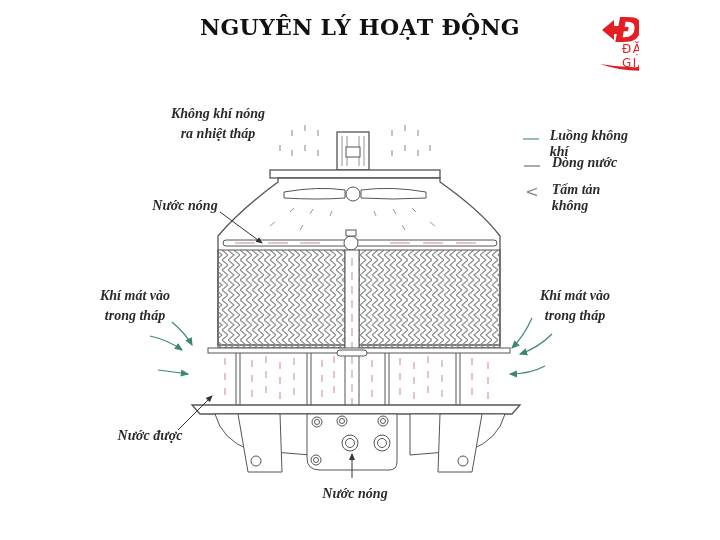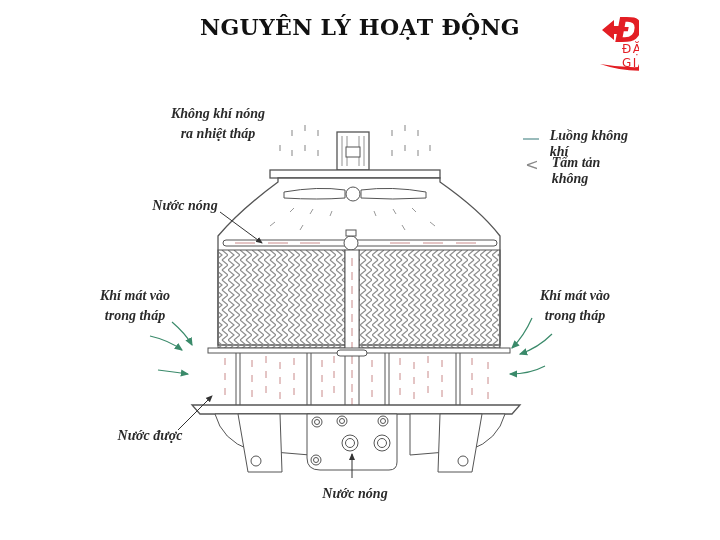--- a/index.html
+++ b/index.html
@@ -205,18 +205,22 @@
   <div class="lbl" style="left:295px;top:484px;width:120px;">
     <div>Nước nóng</div>
   </div>
 
   <div class="legend">
     <div class="legend-row">
       <span class="legend-swatch"><span class="legend-line" style="background:#9bb;"></span></span>
       <span class="legend-label">Luồng không khí</span>
     </div>
     <div class="legend-row">
+      <span class="legend-swatch"><span class="legend-line" style="background:#aaa;"></span></span>
+      <span class="legend-label">Dòng nước</span>
+    </div>
+    <div class="legend-row">
       <span class="legend-swatch">&lt;</span>
       <span class="legend-label">Tấm tản không</span>
     </div>
   </div>
 
 </div>
 
 </body></html>

